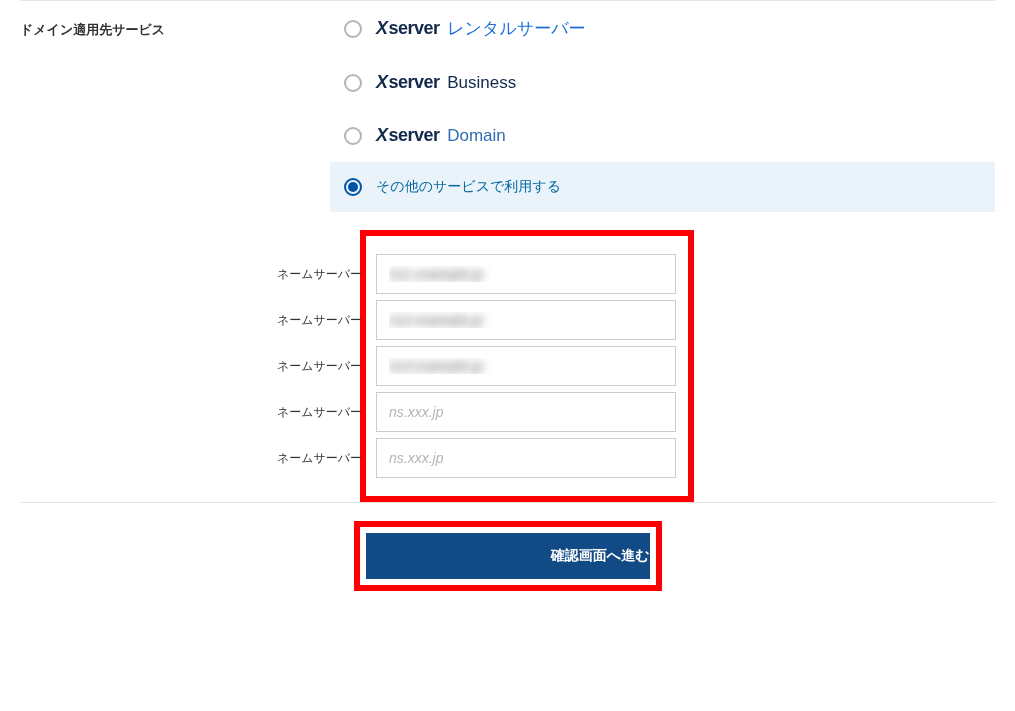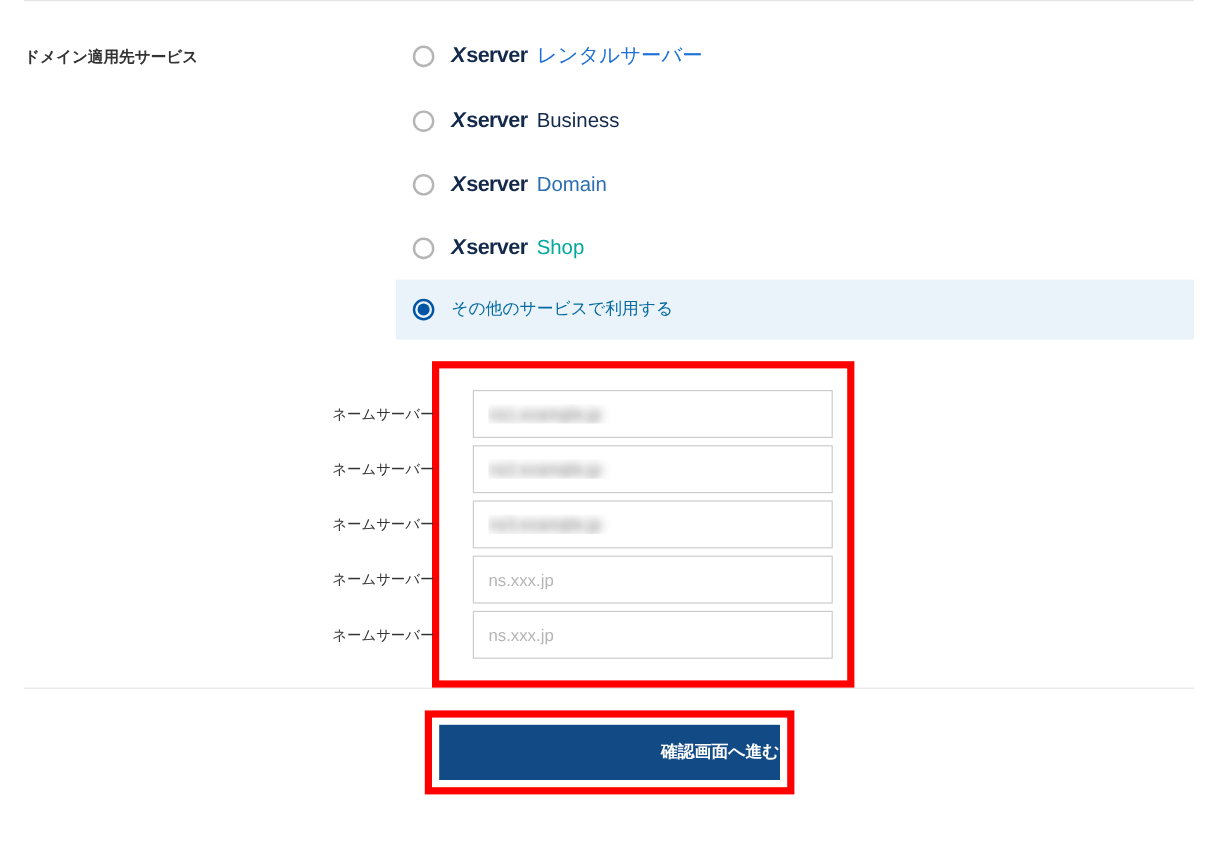--- a/index.html
+++ b/index.html
@@ -14,21 +14,20 @@
       padding: 0 20px;
     }
     .hr-top, .hr-bottom {
       border: none;
       border-top: 1px solid #e5e5e5;
       margin: 0 20px;
     }
     .row {
       display: flex;
       align-items: flex-start;
-      padding-top: 18px;
     }
     .label-col {
       width: 310px;
       flex-shrink: 0;
       padding-top: 20px;
       font-size: 13px;
       color: #333;
       font-weight: 600;
     }
     .options-col {
@@ -116,21 +115,22 @@
       padding-right: 4px;
       margin-left: -92px;
     }
     .ns-input {
       width: 300px;
       height: 40px;
       border: 1px solid #ccc;
       padding: 0 12px;
       font-size: 14px;
       color: #333;
-      margin-left: 28px;
+      margin-left: 10px;
+      font-style: italic;
     }
     .ns-input::placeholder { color: #b5b5b5; }
     .ns-input.blurred {
       color: transparent;
       text-shadow: 0 0 8px rgba(80,80,80,0.9);
     }
     .submit-wrap {
       display: flex;
       justify-content: center;
       padding: 18px 0 24px 0;
@@ -180,27 +180,20 @@
       </div>
 
       <div class="radio-option">
         <span class="radio-circle"></span>
         <span>
           <span class="brand"><span class="x">X</span>server</span>
           <span class="brand-suffix suffix-domain">Domain</span>
         </span>
       </div>
 
-      <div class="radio-option">
-        <span class="radio-circle"></span>
-        <span>
-          <span class="brand"><span class="x">X</span>server</span>
-          <span class="brand-suffix suffix-shop">Shop</span>
-        </span>
-      </div>
 
       <div class="radio-option selected">
         <span class="radio-circle"></span>
         <span class="other-text">その他のサービスで利用する</span>
       </div>
 
       <div class="ns-section">
 
         <div class="ns-box">
           <div class="ns-row">

